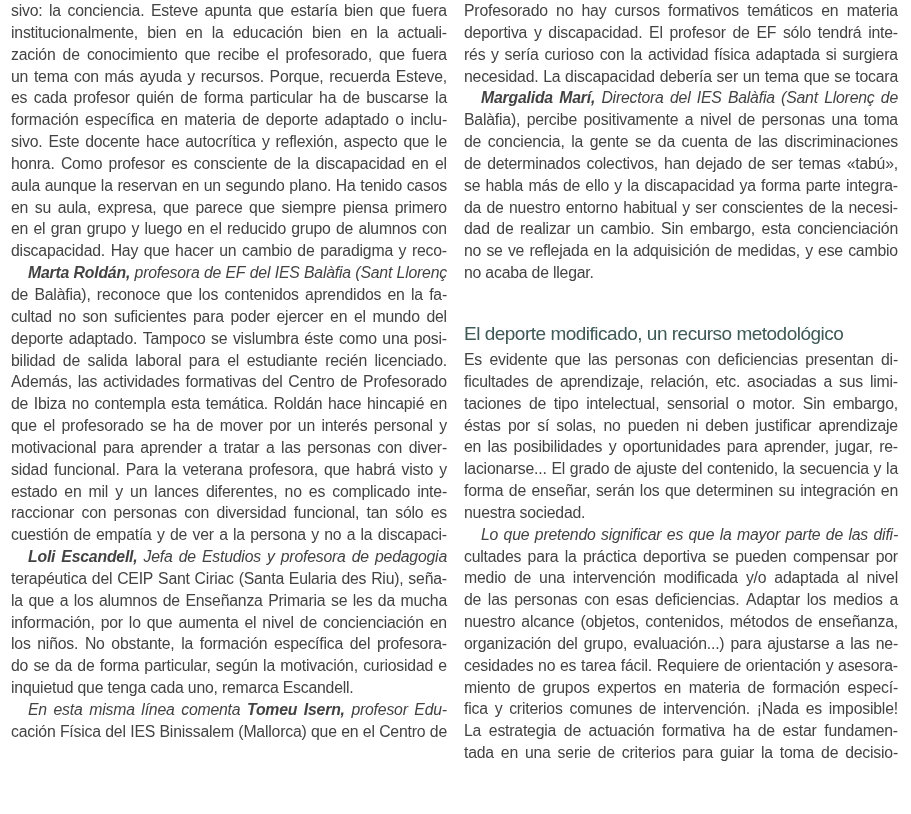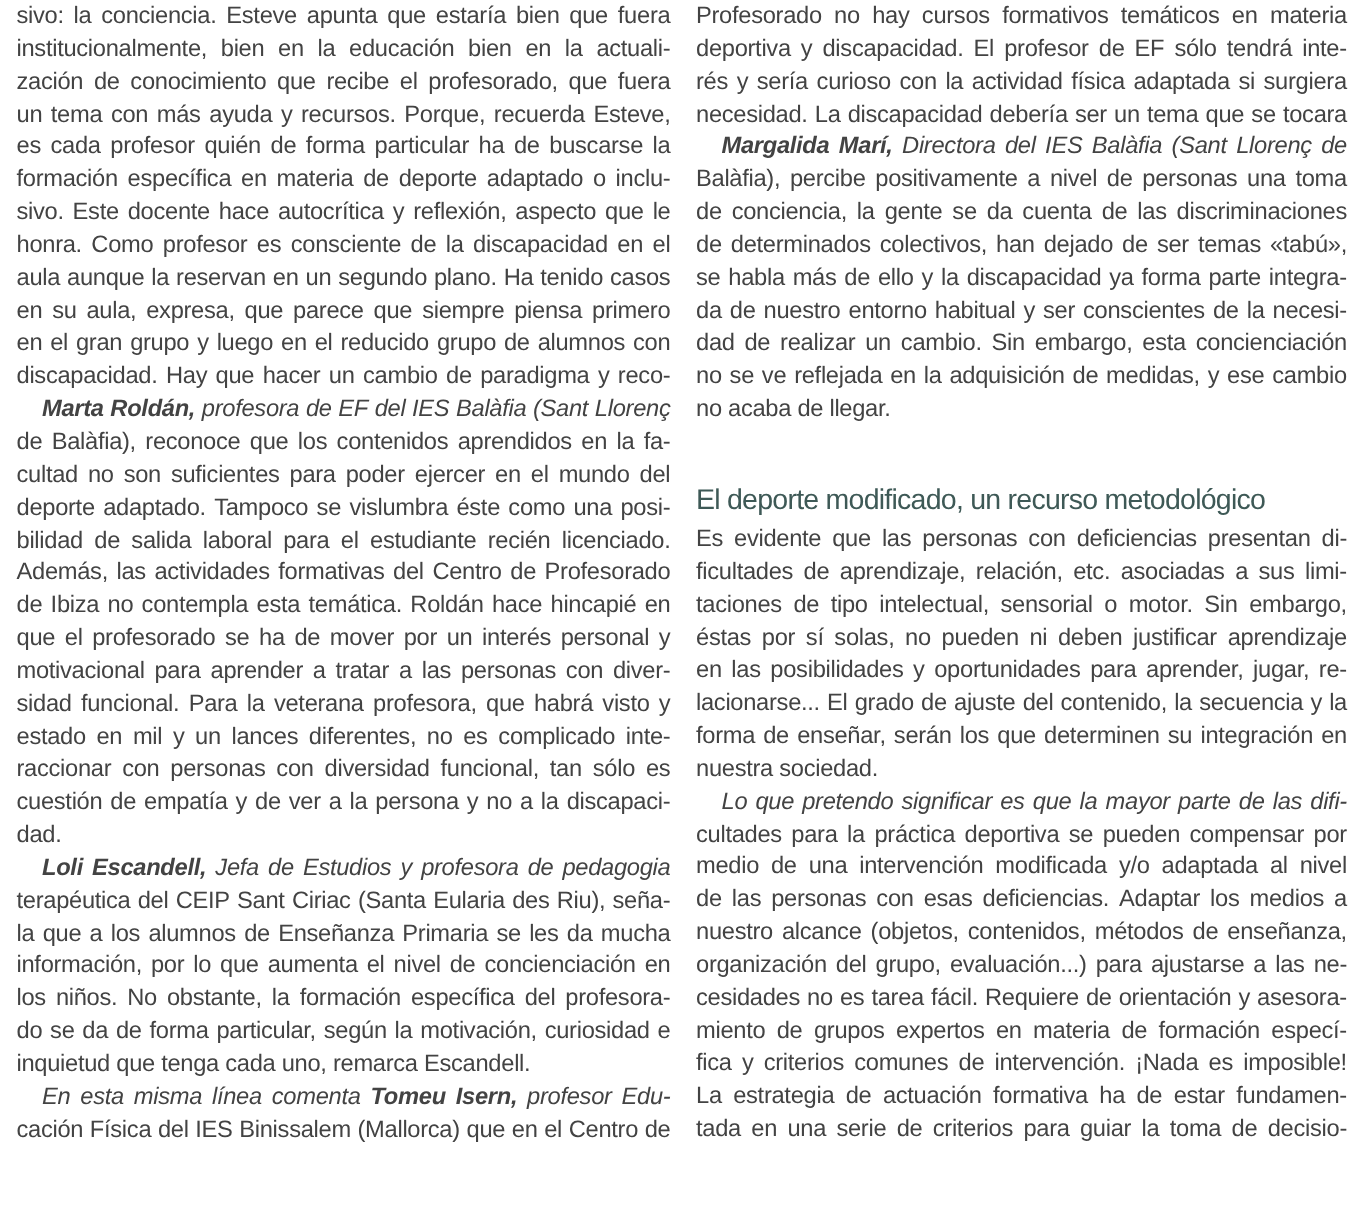--- a/index.html
+++ b/index.html
@@ -352,21 +352,20 @@
       <span>ver</span>
       <span>a</span>
       <span>la</span>
       <span>persona</span>
       <span>y</span>
       <span>no</span>
       <span>a</span>
       <span>la</span>
       <span>discapaci-</span>
     </div>
-    <div class="line last"><span>dad.</span></div>
     <div class="line indent">
       <span class="b">Loli</span>
       <span class="b">Escandell,</span>
       <span>Jefa</span>
       <span>de</span>
       <span>Estudios</span>
       <span>y</span>
       <span>profesora</span>
       <span>de</span>
       <span>pedagogia</span>

